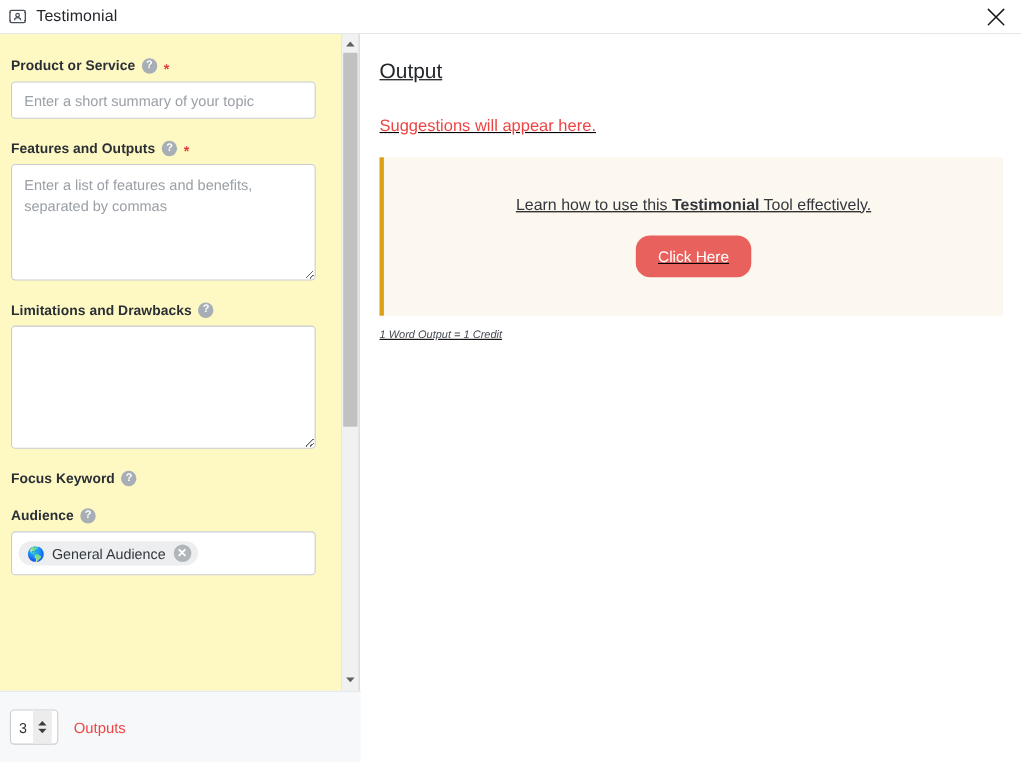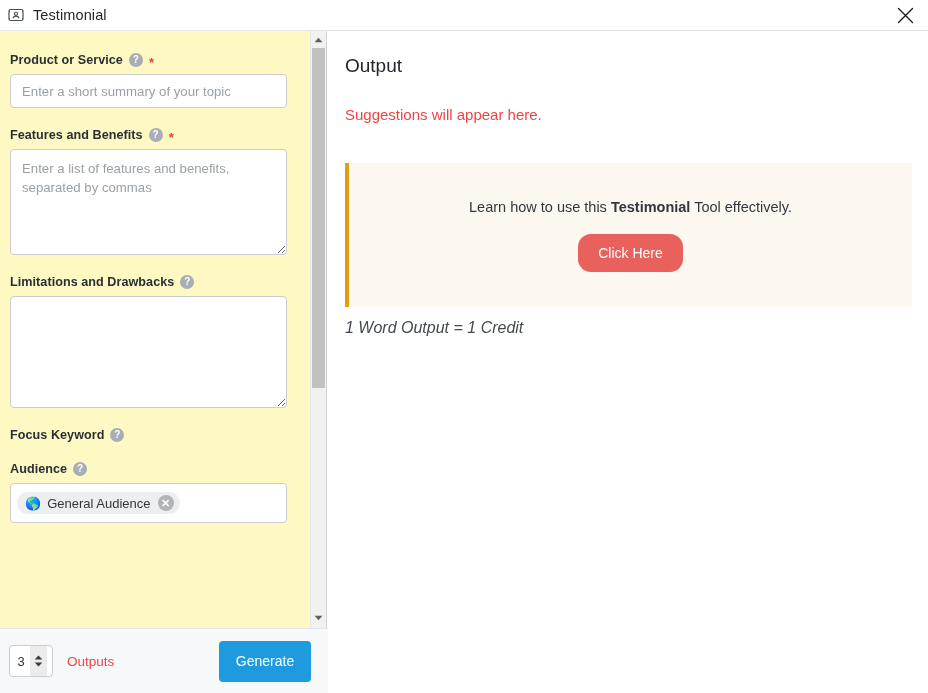--- a/index.html
+++ b/index.html
@@ -183,31 +183,32 @@
     font-family: "Liberation Sans", sans-serif;
     cursor: pointer;
   }
 
   
   #right-panel {
     position: absolute; left: 328px; top: 31px;
     width: 507px; height: 662px;
     background: #ffffff;
     padding: 24px 16px 0 17px;
+    text-decoration: underline;
   }
   #output-title {
     font-size: 19px; color: #23272c;
     margin: 0 0 0 0; font-weight: normal;
   }
   #output-subtitle {
     margin-top: 29px;
     font-size: 15px; color: #ef4444;
   }
   #notice-box {
-    margin-top: 40px;
+    margin-top: 20px;
     width: 567px; height: 144px;
     background: #fdf8ef;
     border-left: 4px solid #dd9f16;
     display: flex; flex-direction: column;
     align-items: center; justify-content: center;
   }
   #notice-text {
     font-size: 14.5px; color: #32373d;
     margin-bottom: 19px;
   }
@@ -215,21 +216,21 @@
   #click-here-btn {
     background: #e8615c; color: #ffffff;
     border: none; border-radius: 13px;
     padding: 0 20px; height: 38px;
     font-size: 14px;
     font-family: "Liberation Sans", sans-serif;
     cursor: pointer;
   }
   #credit-note {
     margin-top: 12px;
-    font-size: 16px; color: #444a52;
+    font-size: 10px; color: #444a52;
     font-style: italic;
   }
 </style>
 </head>
 <body>
 
 <div id="titlebar">
   <span id="app-icon">
     <svg width="16" height="16" viewBox="0 0 16 16" fill="none">
       <rect x="1" y="2.5" width="14" height="11" rx="1.5" stroke="#4a4f57" stroke-width="1.2"></rect>
@@ -253,21 +254,21 @@
       <div class="field-label">
         <span>Product or Service</span>
         <span class="help-icon">?</span>
         <span class="req-star">*</span>
       </div>
       <input class="text-input" type="text" placeholder="Enter a short summary of your topic" style="">
     </div>
 
     <div class="field">
       <div class="field-label">
-        <span>Features and Benefits</span>
+        <span>Features and Outputs</span>
         <span class="help-icon">?</span>
         <span class="req-star">*</span>
       </div>
       <textarea id="features-input" class="text-area" placeholder="Enter a list of features and benefits, separated by commas" style=""></textarea>
     </div>
 
     <div class="field">
       <div class="field-label">
         <span>Limitations and Drawbacks</span>
         <span class="help-icon">?</span>
@@ -319,21 +320,20 @@
     <span id="spinner-arrows">
       <svg width="9" height="5" viewBox="0 0 9 5">
           <path d="M4.5 0.5 L8.3 4.5 L0.7 4.5 Z" fill="#3c3c3c"></path>
         </svg>
       <svg width="9" height="5" viewBox="0 0 9 5">
           <path d="M4.5 4.5 L0.7 0.5 L8.3 0.5 Z" fill="#3c3c3c"></path>
         </svg>
     </span>
   </div>
   <span id="outputs-label">Outputs</span>
-  <button id="generate-btn">Generate</button>
 </div>
 
 <div id="right-panel">
   <h2 id="output-title">Output</h2>
   <div id="output-subtitle">Suggestions will appear here.</div>
 
   <div id="notice-box">
     <div id="notice-text">
       <span>Learn how to use this </span><b>Testimonial</b><span> Tool effectively.</span>
     </div>

